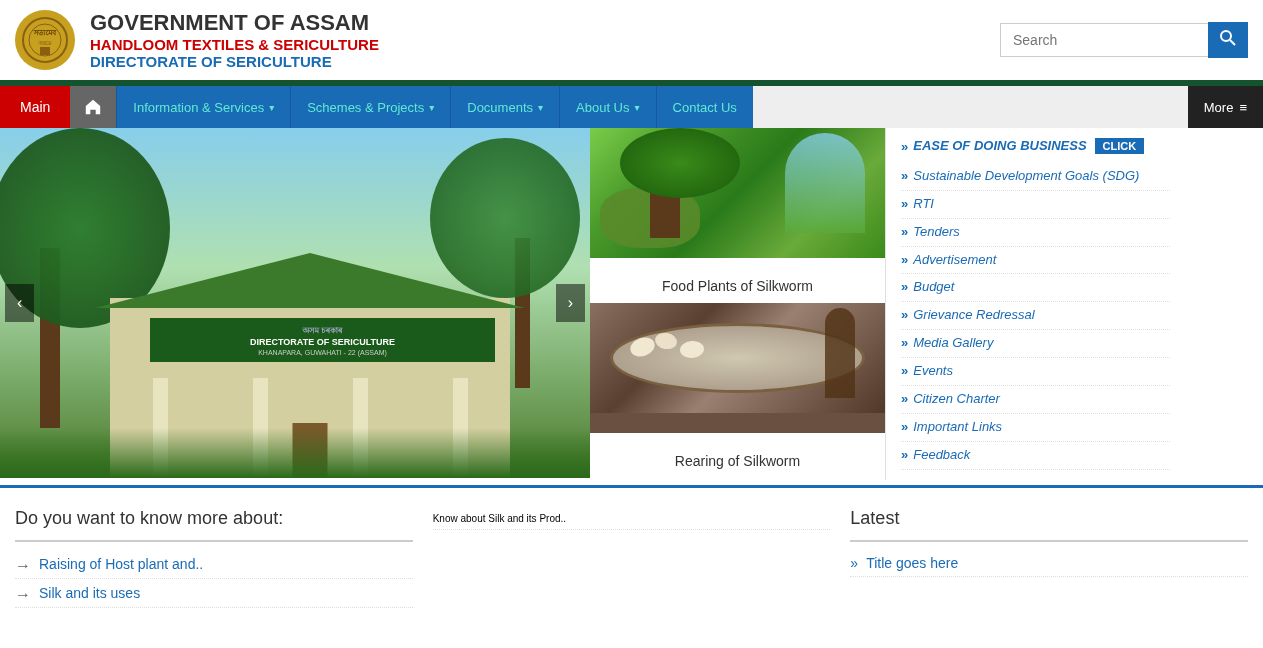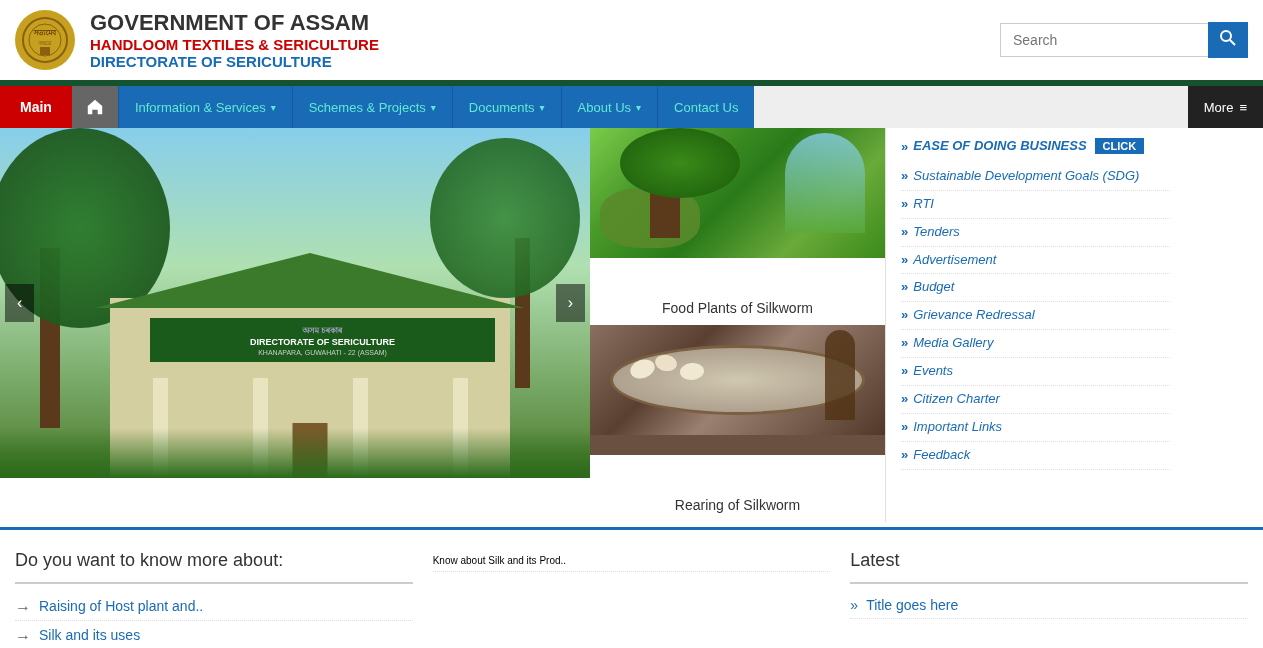--- a/index.html
+++ b/index.html
@@ -12,40 +12,40 @@
     .header-text { flex: 1; }
     .header-text .gov-name { font-size: 22px; font-weight: bold; color: #333; }
     .header-text .dept-name { font-size: 15px; color: #c00; font-weight: bold; }
     .header-text .dir-name { font-size: 15px; color: #1a6bb5; font-weight: bold; }
     .header-search { display: flex; align-items: center; margin-left: auto; }
     .header-search input { width: 208px; padding: 8px 12px; border: 1px solid #ccc; border-right: none; font-size: 14px; outline: none; }
     .header-search button { background: #1a6bb5; border: none; padding: 8px 12px; cursor: pointer; color: white; font-size: 16px; }
 
     
     .navbar { display: flex; align-items: stretch; background: #eee; height: 42px; }
-    .nav-main { background: #c00; color: white; padding: 0 20px; display: flex; align-items: center; font-weight: bold; cursor: pointer; }
+    .nav-main { background: #c00; color: white; padding: 0 20px; display: flex; align-items: center; font-weight: normal; cursor: pointer; }
     .nav-home { background: #666; color: white; padding: 0 14px; display: flex; align-items: center; cursor: pointer; }
     .nav-home svg { width: 18px; height: 18px; fill: white; }
     .nav-item { background: #1a6bb5; color: #5eead4; padding: 0 16px; display: flex; align-items: center; cursor: pointer; white-space: nowrap; border-left: 1px solid #1557a0; font-size: 13px; }
     .nav-item .arrow { margin-left: 5px; font-size: 10px; }
     .nav-more { background: #222; color: white; padding: 0 16px; display: flex; align-items: center; cursor: pointer; margin-left: auto; font-size: 13px; }
 
     
     .main-content { display: flex; width: 1263px; }
 
     
     .slideshow-area { width: 590px; flex-shrink: 0; position: relative; background: #555; height: 350px; overflow: hidden; }
     .slide-img { width: 100%; height: 350px; background: linear-gradient(135deg, #4a7a4a 0%, #2d5a2d 30%, #6aaa6a 50%, #3a6a3a 70%, #5a8a5a 100%); display: flex; align-items: center; justify-content: center; position: relative; }
     .building-scene { width: 100%; height: 100%; position: relative; overflow: hidden; }
     .slide-prev { position: absolute; left: 5px; top: 50%; transform: translateY(-50%); background: rgba(0,0,0,0.5); color: white; border: none; padding: 10px 12px; cursor: pointer; font-size: 16px; z-index: 10; }
     .slide-next { position: absolute; right: 5px; top: 50%; transform: translateY(-50%); background: rgba(0,0,0,0.5); color: white; border: none; padding: 10px 12px; cursor: pointer; font-size: 16px; z-index: 10; }
 
     
     .gallery-area { width: 295px; flex-shrink: 0; display: flex; flex-direction: column; gap: 0; }
-    .gallery-item { position: relative; height: 197px; overflow: hidden; cursor: pointer; border-bottom: 1px solid #fff; }
+    .gallery-item { position: relative; height: 175px; overflow: hidden; cursor: pointer; border-bottom: 1px solid #fff; }
     .gallery-caption { position: absolute; bottom: 0; left: 0; right: 0; background: rgba(255,255,255,0.95); padding: 8px 10px; text-align: center; font-size: 14px; color: #333; }
 
     
     .sidebar { width: 300px; flex-shrink: 0; padding: 10px 15px; border-left: 1px solid #e0e0e0; }
     .sidebar-ease { display: flex; align-items: center; margin-bottom: 8px; }
     .sidebar-ease a { color: #1a6bb5; font-size: 13px; text-decoration: none; font-weight: bold; }
     .sidebar-click-btn { background: #1a6bb5; color: white; font-size: 11px; padding: 2px 8px; margin-left: 8px; cursor: pointer; border: none; font-weight: bold; }
     .sidebar-link { display: flex; align-items: flex-start; padding: 5px 0; border-bottom: 1px dotted #ddd; cursor: pointer; }
     .sidebar-bullet { color: #1a6bb5; margin-right: 5px; font-weight: bold; font-size: 13px; }
     .sidebar-link-text { color: #1a6bb5; font-size: 13px; text-decoration: none; line-height: 1.3; font-style: italic; }

